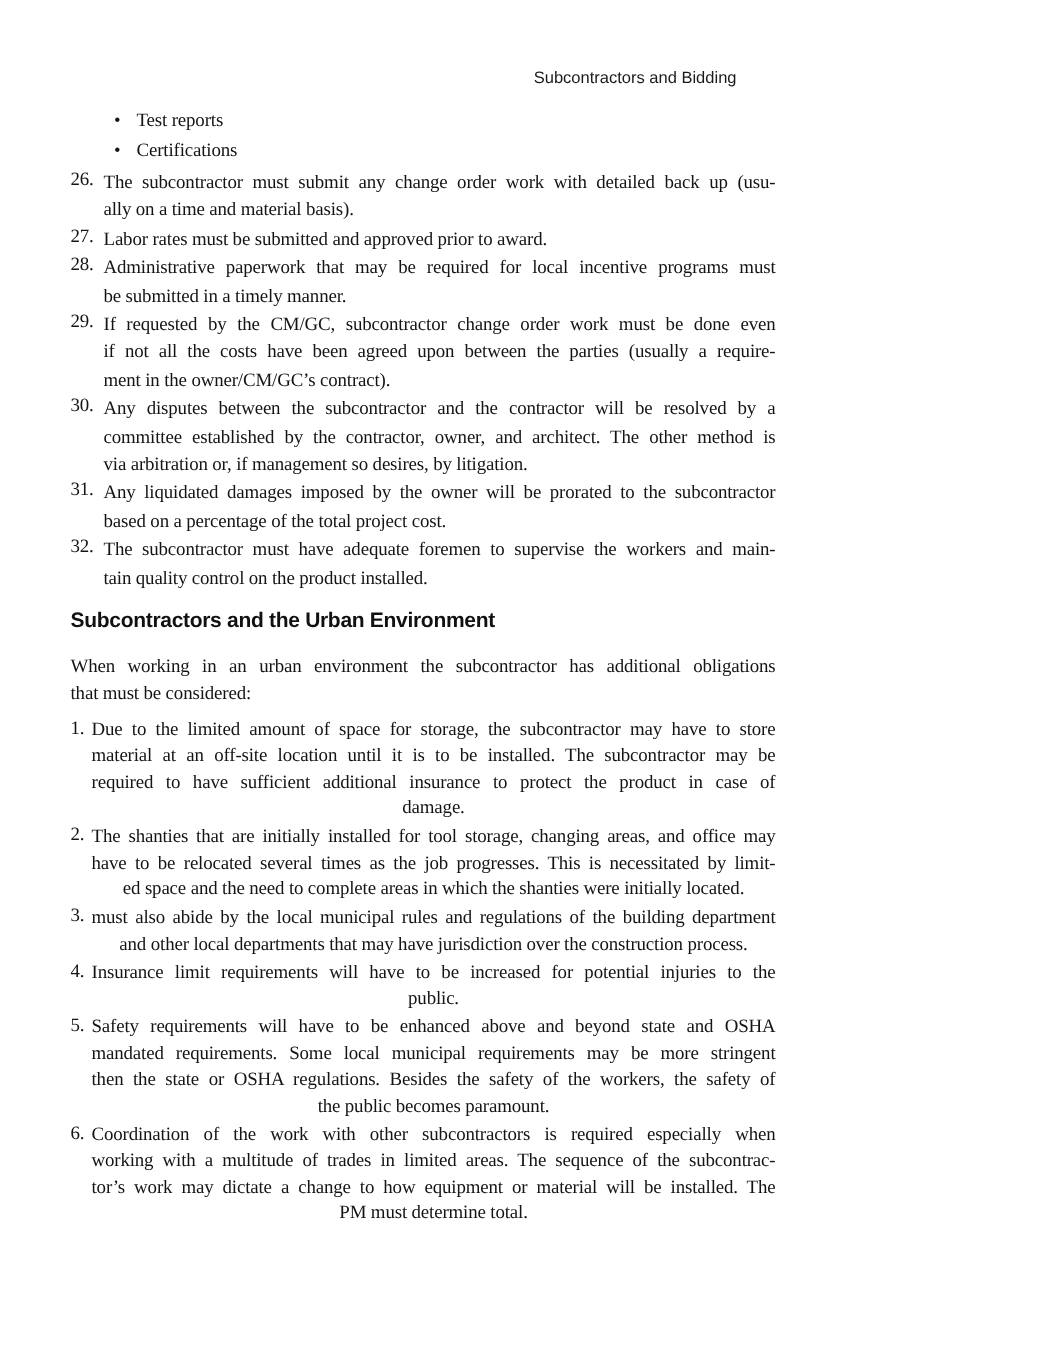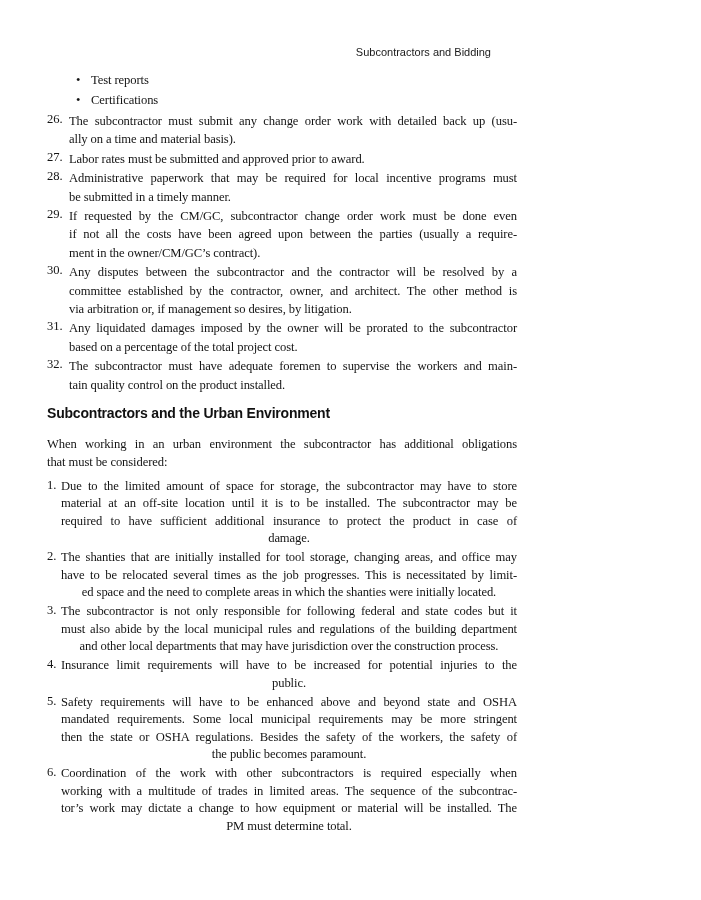--- a/index.html
+++ b/index.html
@@ -173,21 +173,20 @@
           <span class="num">2.</span>
           <div class="lines">
             <div class="ln just">The shanties that are initially installed for tool storage, changing areas, and office may</div>
             <div class="ln just">have to be relocated several times as the job progresses. This is necessitated by limit-</div>
             <div class="ln">ed space and the need to complete areas in which the shanties were initially located.</div>
           </div>
         </div>
         <div class="item">
           <span class="num">3.</span>
           <div class="lines">
-            <div class="ln just">The subcontractor is not only responsible for following federal and state codes but it</div>
             <div class="ln just">must also abide by the local municipal rules and regulations of the building department</div>
             <div class="ln">and other local departments that may have jurisdiction over the construction process.</div>
           </div>
         </div>
         <div class="item">
           <span class="num">4.</span>
           <div class="lines">
             <div class="ln just">Insurance limit requirements will have to be increased for potential injuries to the</div>
             <div class="ln">public.</div>
           </div>

